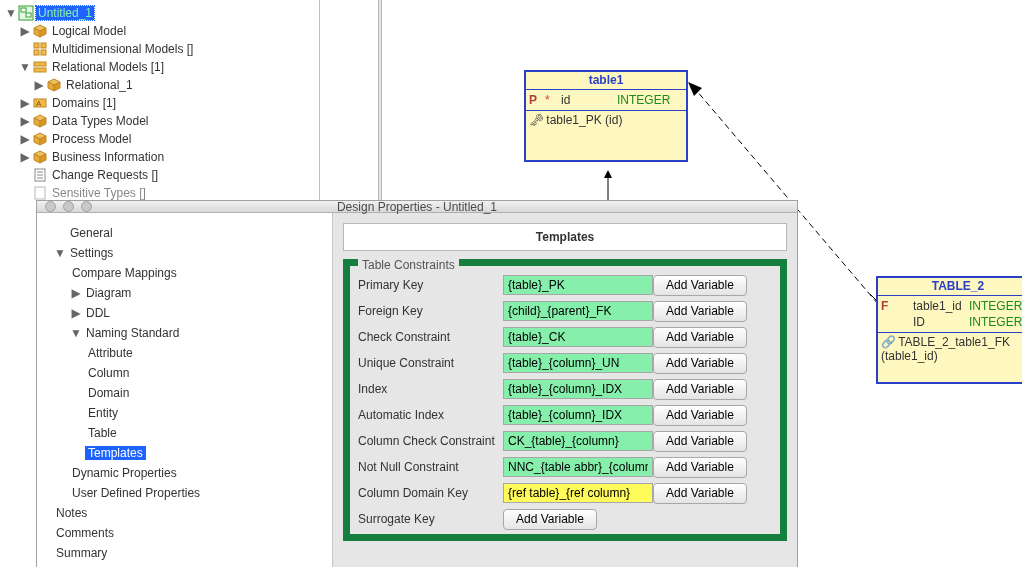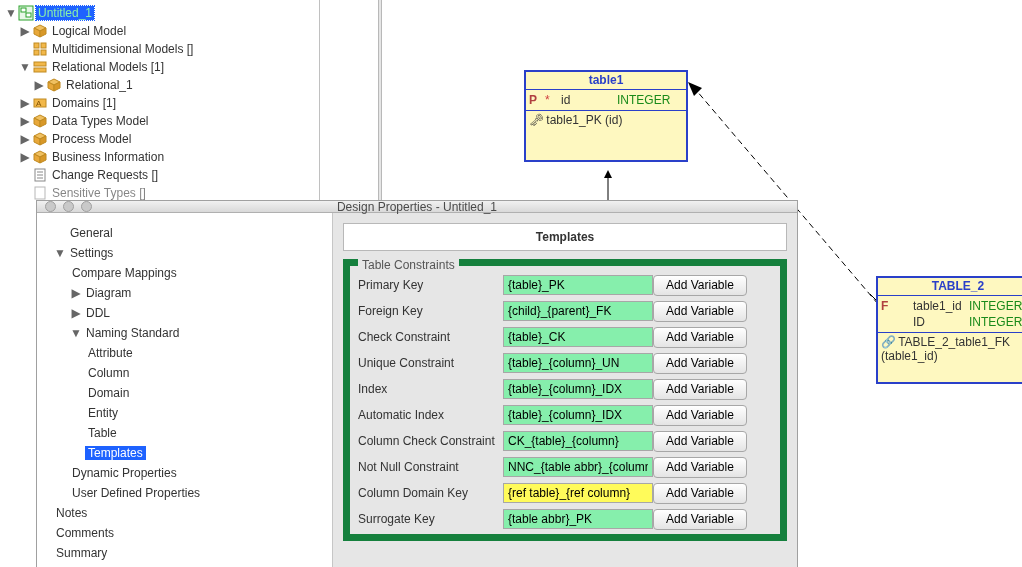--- a/index.html
+++ b/index.html
@@ -359,21 +359,20 @@
                 <input class="finput" value="NNC_{table abbr}_{column}" style="">
                 <button class="fbtn">Add Variable</button>
               </div>
               <div class="frow">
                 <span class="flabel">Column Domain Key</span>
                 <input class="finput hl" value="{ref table}_{ref column}" style="">
                 <button class="fbtn">Add Variable</button>
               </div>
               <div class="frow">
                 <span class="flabel">Surrogate Key</span>
-                <input class="finput" value="{table abbr}_PK" style="">
                 <button class="fbtn">Add Variable</button>
               </div>
             </div>
       </div>
     </div>
   </div>
 </div>
 
 </div>
 

